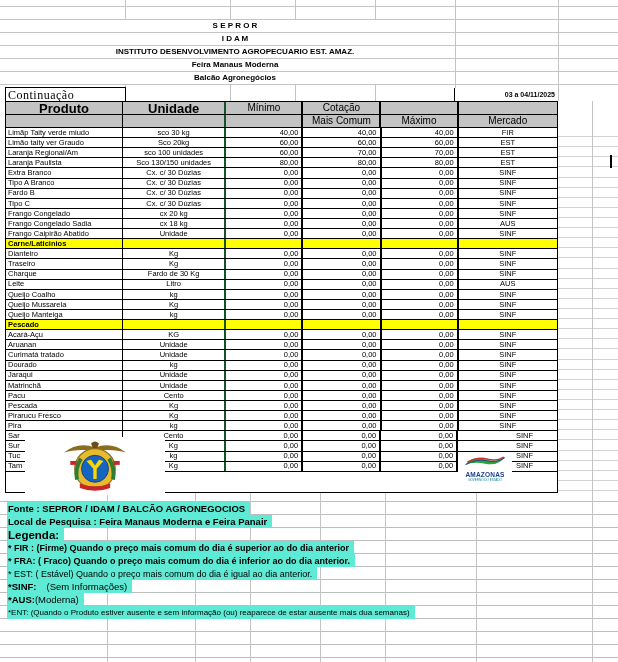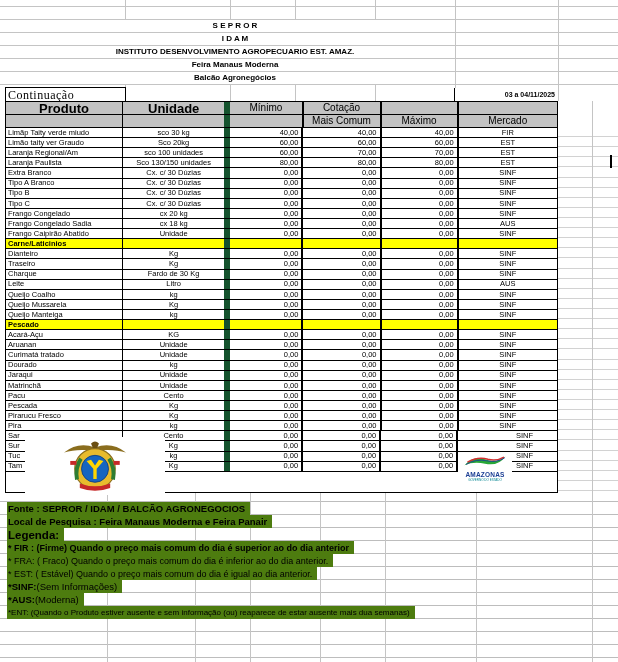--- a/index.html
+++ b/index.html
@@ -23,41 +23,41 @@
     line-height:14px;padding-left:2px;box-sizing:border-box;z-index:2}
   #date-cell{position:absolute;left:454px;top:88px;width:104px;height:13px;border-left:1.5px solid #000;
     background:#fff;font-weight:bold;font-size:7px;text-align:right;line-height:13px;
     padding-right:3px;box-sizing:border-box;z-index:2}
   
   #price-table{position:absolute;left:5px;top:101px;width:553px;height:392px;
     border:1px solid #000;box-sizing:border-box;background:#fff;z-index:2}
   .cell{display:flex;align-items:center;overflow:hidden;box-sizing:border-box;font-size:7.5px;line-height:1}
   .c0{width:119px;justify-content:flex-start;padding-left:2px}
   .c1{width:105px;justify-content:center;border-left:1px solid #000}
-  .c2{width:79px;justify-content:flex-end;padding-right:3px;border-left:6px solid #14532d}
+  .c2{width:79px;justify-content:flex-end;padding-right:3px;border-left:2px solid #14532d}
   .c3{width:80px;justify-content:flex-end;padding-right:3px;border-left:2px solid #000}
   .c4{width:79px;justify-content:flex-end;padding-right:3px;border-left:2px solid #000}
   .c5{width:103px;justify-content:center;border-left:2px solid #000}
   .hrow{display:flex;height:13px;background:#c3c3c3;border-bottom:1px solid #000;box-sizing:border-box}
   .hrow .cell{justify-content:center;padding:0}
   .hrow .c0,.hrow .c1{font-weight:bold;font-size:13px}
   .hrow .c2,.hrow .c3,.hrow .c4,.hrow .c5{font-size:10px}
   .trow{display:flex;height:10.11px;border-bottom:1px solid #000;box-sizing:border-box;background:#fff}
   .trow.section{background:#ffff00}
   .trow.section .c0{font-weight:bold}
   .trow.shift-market .c5{justify-content:flex-end;padding-right:24px}
   
   #arms-logo{position:absolute;left:25px;top:437px;width:140px;height:58px;background:#fff;z-index:3;
     display:flex;align-items:center;justify-content:center}
   #gov-logo{position:absolute;left:458px;top:452px;width:54px;height:39px;background:#fff;z-index:3;
     display:flex;flex-direction:column;align-items:center;justify-content:flex-start}
   #gov-logo .gov-name{font-weight:bold;font-size:6.5px;letter-spacing:.2px;color:#1b3e94;line-height:7px}
   #gov-logo .gov-sub{font-size:3px;color:#00838f;line-height:4px}
   
-  .fline{position:absolute;left:7px;background:#4d7c0f;height:13px;display:flex;align-items:center;
+  .fline{position:absolute;left:7px;background:#5eead4;height:13px;display:flex;align-items:center;
     padding:0 5px 0 1px;white-space:nowrap;z-index:2}
   #fonte-line,#local-line{font-weight:bold;font-size:9.5px}
   #fonte-line{top:502px}
   #local-line{top:515px}
   #legend-title{top:528px;font-weight:bold;font-size:11.5px}
   #legend-lines{position:absolute;left:0;top:541px;width:618px;z-index:2}
   #legend-lines .fline{left:7px}
   .legend-l0,.legend-l1,.legend-l2{font-size:9px}
   .legend-l3,.legend-l4{font-size:9.5px}
   .legend-l5{font-size:8px}
@@ -152,21 +152,21 @@
       </div>
       <div class="trow">
         <div class="cell c0">Tipo A Branco</div>
         <div class="cell c1">Cx. c/ 30 Dúzias</div>
         <div class="cell c2">0,00</div>
         <div class="cell c3">0,00</div>
         <div class="cell c4">0,00</div>
         <div class="cell c5">SINF</div>
       </div>
       <div class="trow">
-        <div class="cell c0">Tipo B</div>
+        <div class="cell c0">Fardo B</div>
         <div class="cell c1">Cx. c/ 30 Dúzias</div>
         <div class="cell c2">0,00</div>
         <div class="cell c3">0,00</div>
         <div class="cell c4">0,00</div>
         <div class="cell c5">SINF</div>
       </div>
       <div class="trow">
         <div class="cell c0">Tipo C</div>
         <div class="cell c1">Cx. c/ 30 Dúzias</div>
         <div class="cell c2">0,00</div>
@@ -412,28 +412,28 @@
 
 <div id="fonte-line" class="fline">Fonte : SEPROR / IDAM / BALCÃO AGRONEGOCIOS</div>
 <div id="local-line" class="fline">Local de Pesquisa : Feira Manaus Moderna e Feira Panair</div>
 <div id="legend-title" class="fline">Legenda:</div>
 <div id="legend-lines">
     <div class="fline legend-l0" style="top: 0px;">
       <span style="font-weight: bold;">* FIR : (Firme) Quando o preço mais comum do dia é superior ao do dia anterior</span>
       <span></span>
     </div>
     <div class="fline legend-l1" style="top: 13px;">
-      <span style="font-weight: normal;">* FRA: ( Fraco) Quando o preço mais comum do dia é inferior ao do dia anterior.</span>
+      <span style="font-weight: bold;">* FRA: ( Fraco) Quando o preço mais comum do dia é inferior ao do dia anterior.</span>
       <span></span>
     </div>
     <div class="fline legend-l2" style="top: 26px;">
       <span style="font-weight: normal;">* EST: ( Estável) Quando o preço mais comum do dia é igual ao dia anterior.</span>
       <span></span>
     </div>
-    <div class="fline legend-l3" style="top: 39px;">
+    <div class="fline legend-l3" style="top: 39px; gap: 10px;">
       <span style="font-weight: bold;">*SINF:</span>
       <span> (Sem Informações)</span>
     </div>
     <div class="fline legend-l4" style="top: 52px;">
       <span style="font-weight: bold;">*AUS:</span>
       <span> (Moderna)</span>
     </div>
     <div class="fline legend-l5" style="top: 65px;">
       <span style="font-weight: bold;"></span>
       <span>*ENT: (Quando o Produto estiver ausente e sem informação (ou) reaparece de estar ausente mais dua semanas)</span>

